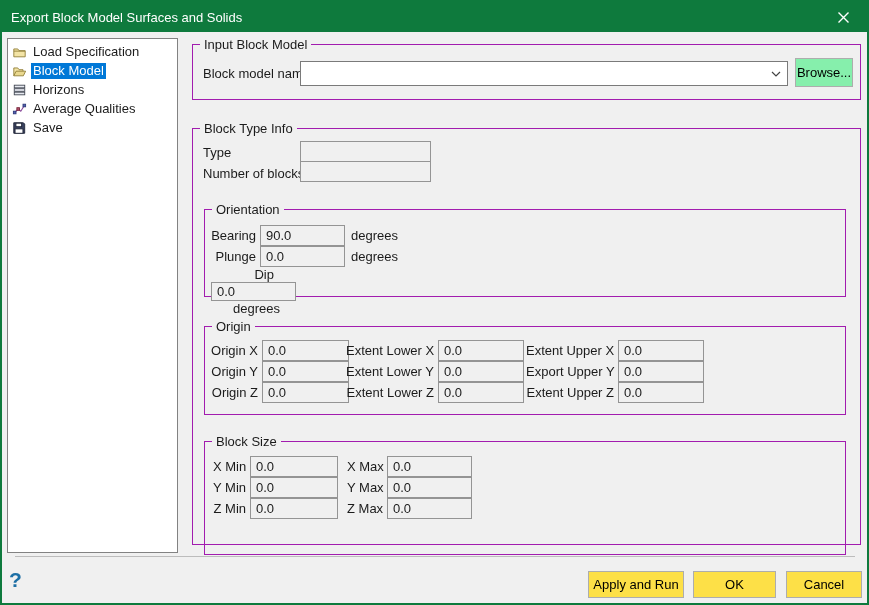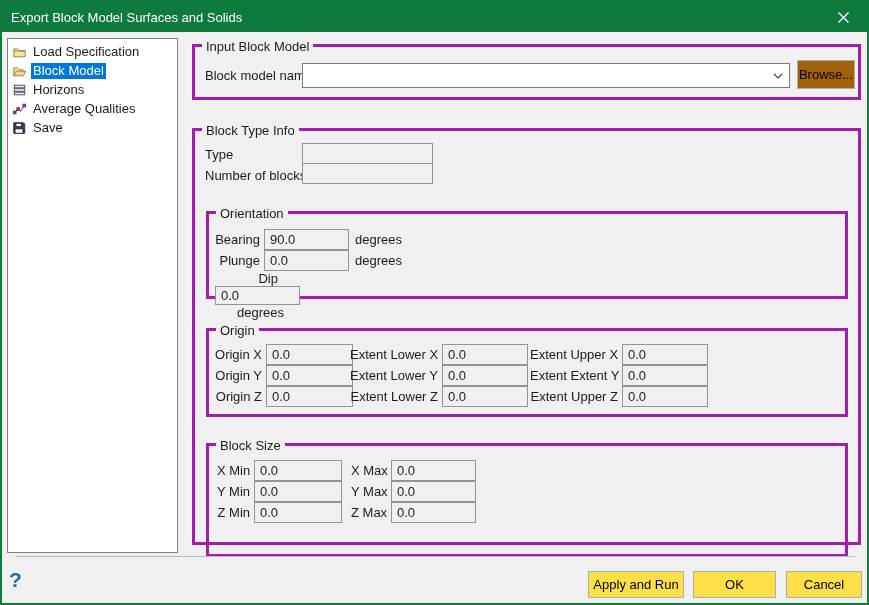--- a/index.html
+++ b/index.html
@@ -17,35 +17,35 @@
 
   
   .sidebar { position:absolute; left:5px; top:36px; width:171px; height:515px;
              background:#ffffff; border:1px solid #828282; padding-top:3px; overflow:hidden; }
   .side-item { display:flex; align-items:center; height:19px; padding-left:3px; white-space:nowrap; cursor:default; }
   .side-item .icn { width:16px; height:15px; display:inline-flex; align-items:center; justify-content:center; margin-right:4px; flex:0 0 16px; }
   .side-label { padding:0 2px; line-height:16px; }
   .side-label.selected { background:#0078d7; color:#ffffff; }
 
   
-  .groupbox { position:absolute; border:3px solid #a21caf; }
+  .groupbox { position:absolute; border:1px solid #a21caf; }
   .groupbox > .gb-title { position:absolute; top:-8px; left:7px; background:#f0f0f0; padding:0 4px;
                           font-size:13px; line-height:15px; white-space:nowrap; }
 
   .flatfield { background:#f0f0f0; border:1px solid #949494; height:21px; padding:1px 5px;
                font-family:"Liberation Sans", sans-serif; font-size:13px; color:#1b1b1b; outline:none; }
 
   
   .bm-label { position:absolute; left:10px; top:21px; white-space:nowrap; }
   .combobox { position:absolute; left:107px; top:16px; width:488px; height:25px; background:#ffffff;
               border:1px solid #7a7a7a; display:flex; align-items:center; }
   .combobox input { flex:1; border:none; background:transparent; height:100%; padding:0 6px;
                     font-family:"Liberation Sans", sans-serif; font-size:13px; outline:none; }
   .combo-arrow { width:22px; height:100%; display:flex; align-items:center; justify-content:center; cursor:pointer; }
-  .browse-btn { position:absolute; left:602px; top:13px; width:58px; height:29px; background:#a16207;
+  .browse-btn { position:absolute; left:602px; top:13px; width:58px; height:29px; background:#86efac;
                 border:1px solid #adadad; font-family:"Liberation Sans", sans-serif; font-size:13px; cursor:pointer; }
 
   
   .info-label { position:absolute; left:10px; white-space:nowrap; }
   .info-field { position:absolute; left:107px; width:131px; }
 
   
   .frow { position:absolute; display:flex; align-items:center; height:21px; }
   .frow .lbl { text-align:right; white-space:nowrap; margin-right:4px; }
   .frow .unit { margin-left:6px; white-space:nowrap; }
@@ -188,21 +188,21 @@
 
       <div class="cell" style="left:6px; top:34px;">
         <span class="lbl" style="width:47px;">Origin Y</span>
         <input class="flatfield" style="width: 87px;" value="0.0">
       </div>
       <div class="cell" style="left:141px; top:34px;">
         <span class="lbl" style="width:88px;">Extent Lower Y</span>
         <input class="flatfield" style="width: 86px;" value="0.0">
       </div>
       <div class="cell" style="left:321px; top:34px;">
-        <span class="lbl" style="width:88px;">Extent Extent Y</span>
+        <span class="lbl" style="width:88px;">Export Upper Y</span>
         <input class="flatfield" style="width: 86px;" value="0.0">
       </div>
 
       <div class="cell" style="left:6px; top:55px;">
         <span class="lbl" style="width:47px;">Origin Z</span>
         <input class="flatfield" style="width: 87px;" value="0.0">
       </div>
       <div class="cell" style="left:141px; top:55px;">
         <span class="lbl" style="width:88px;">Extent Lower Z</span>
         <input class="flatfield" style="width: 86px;" value="0.0">

